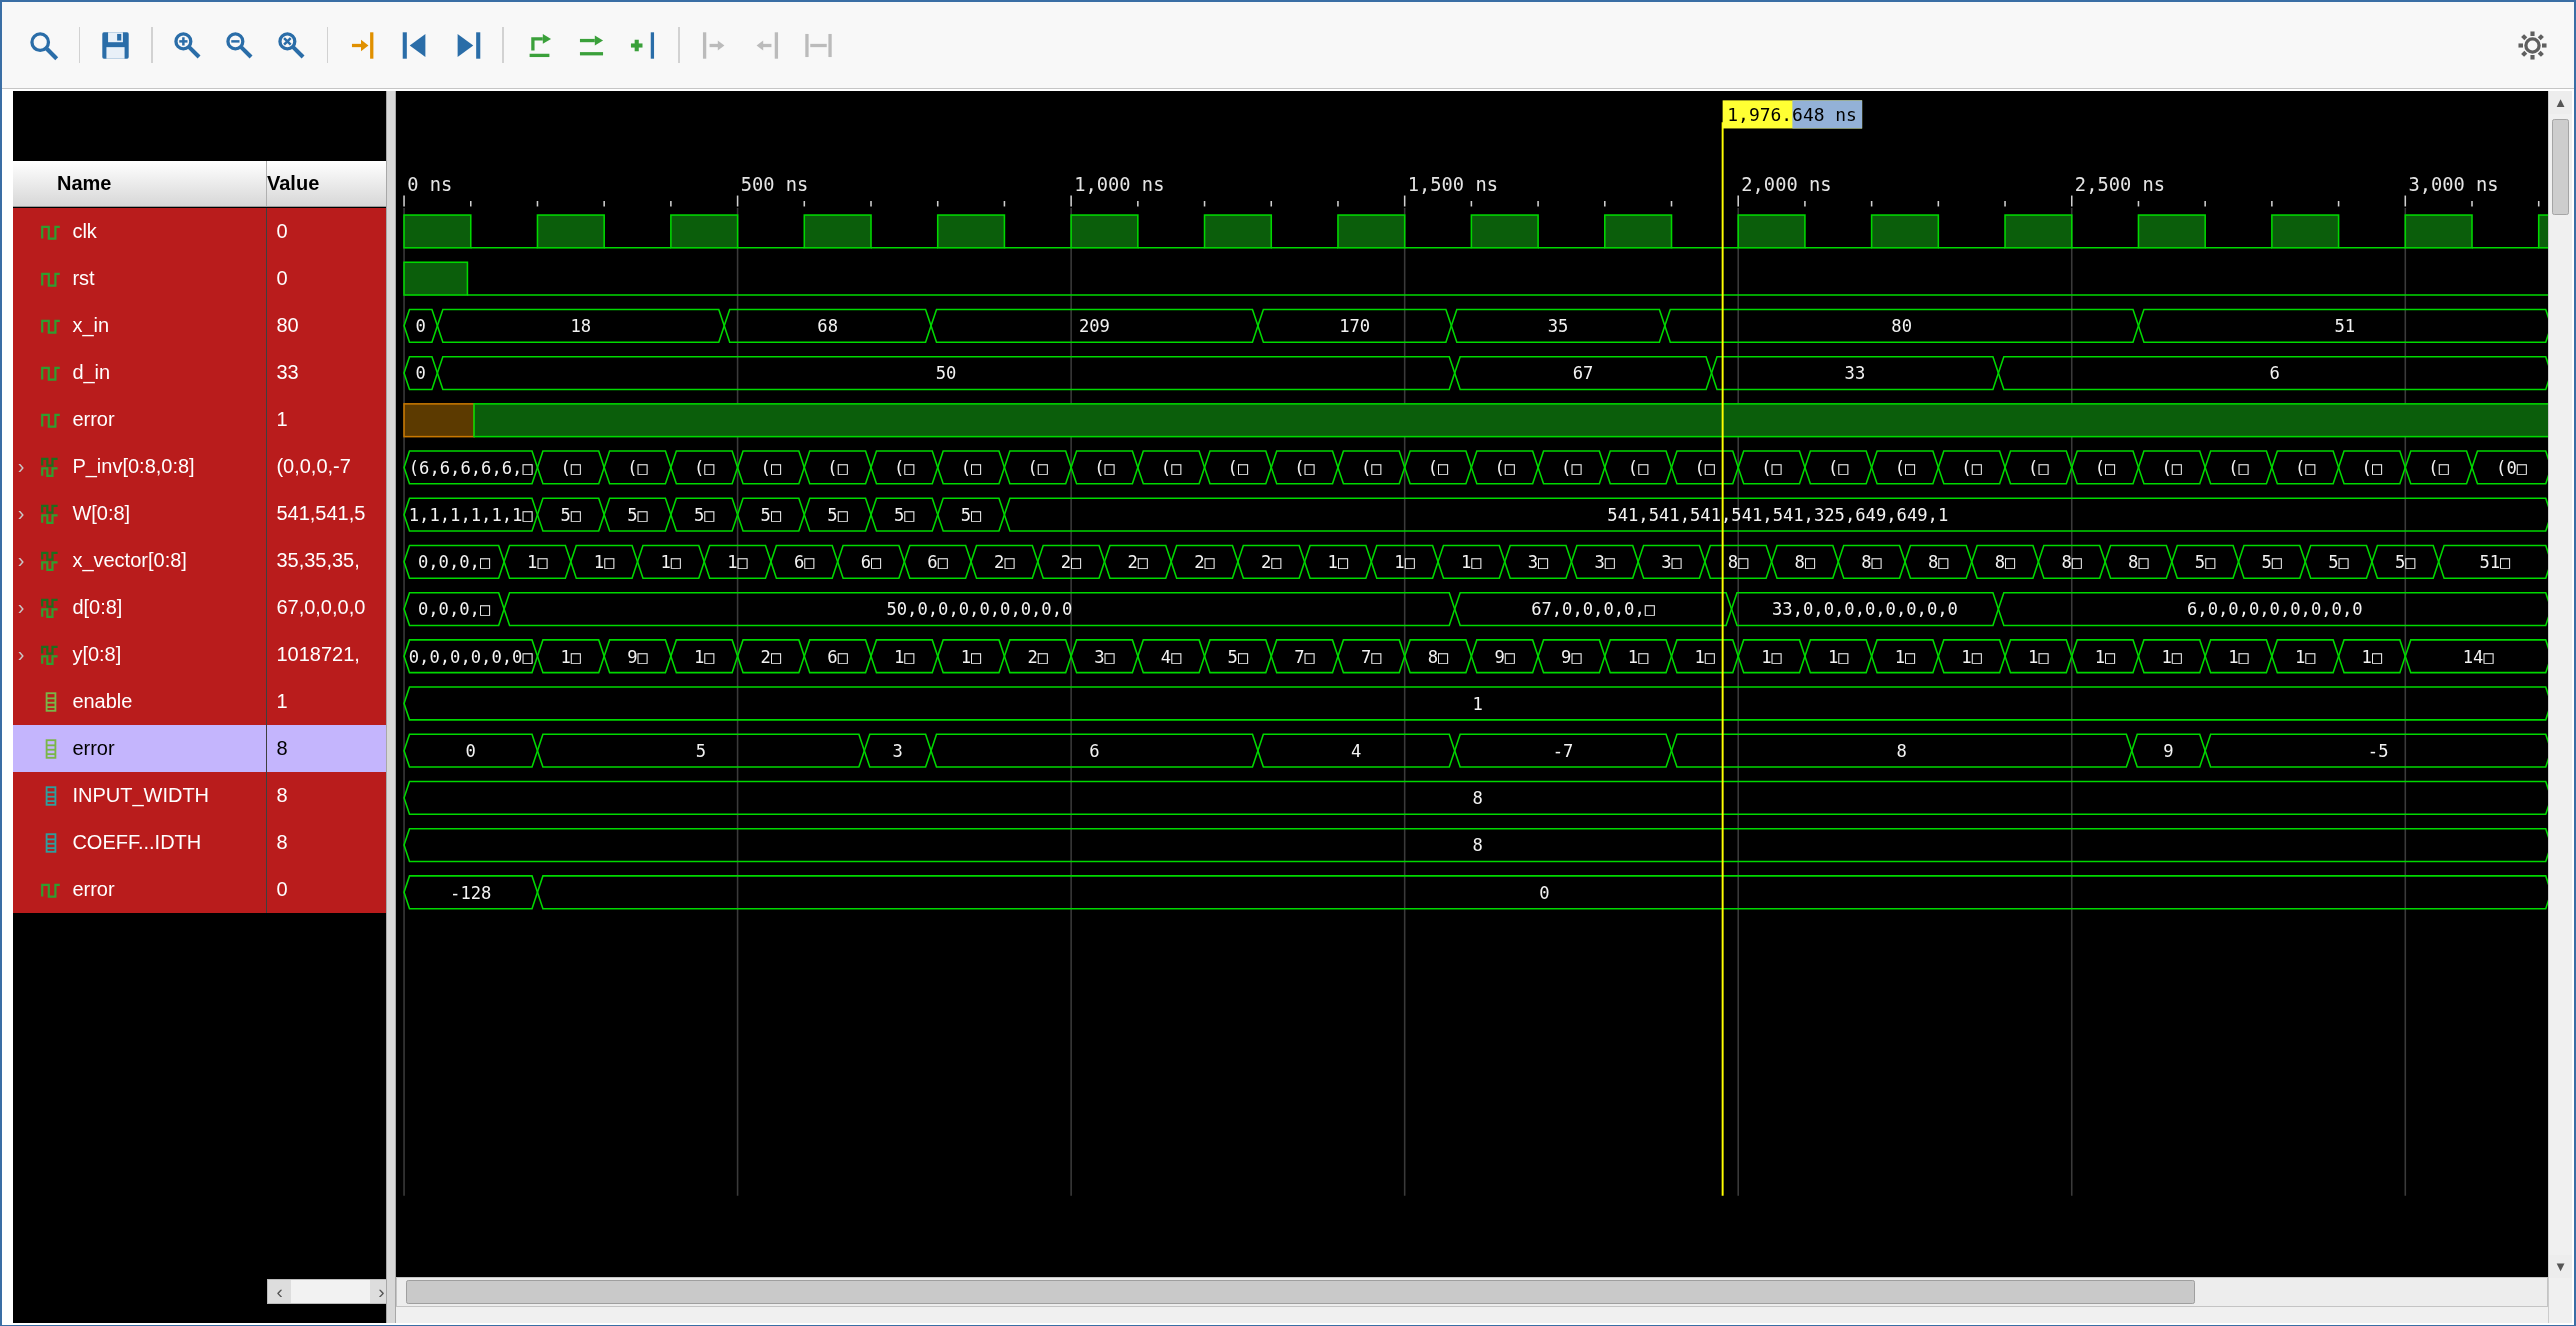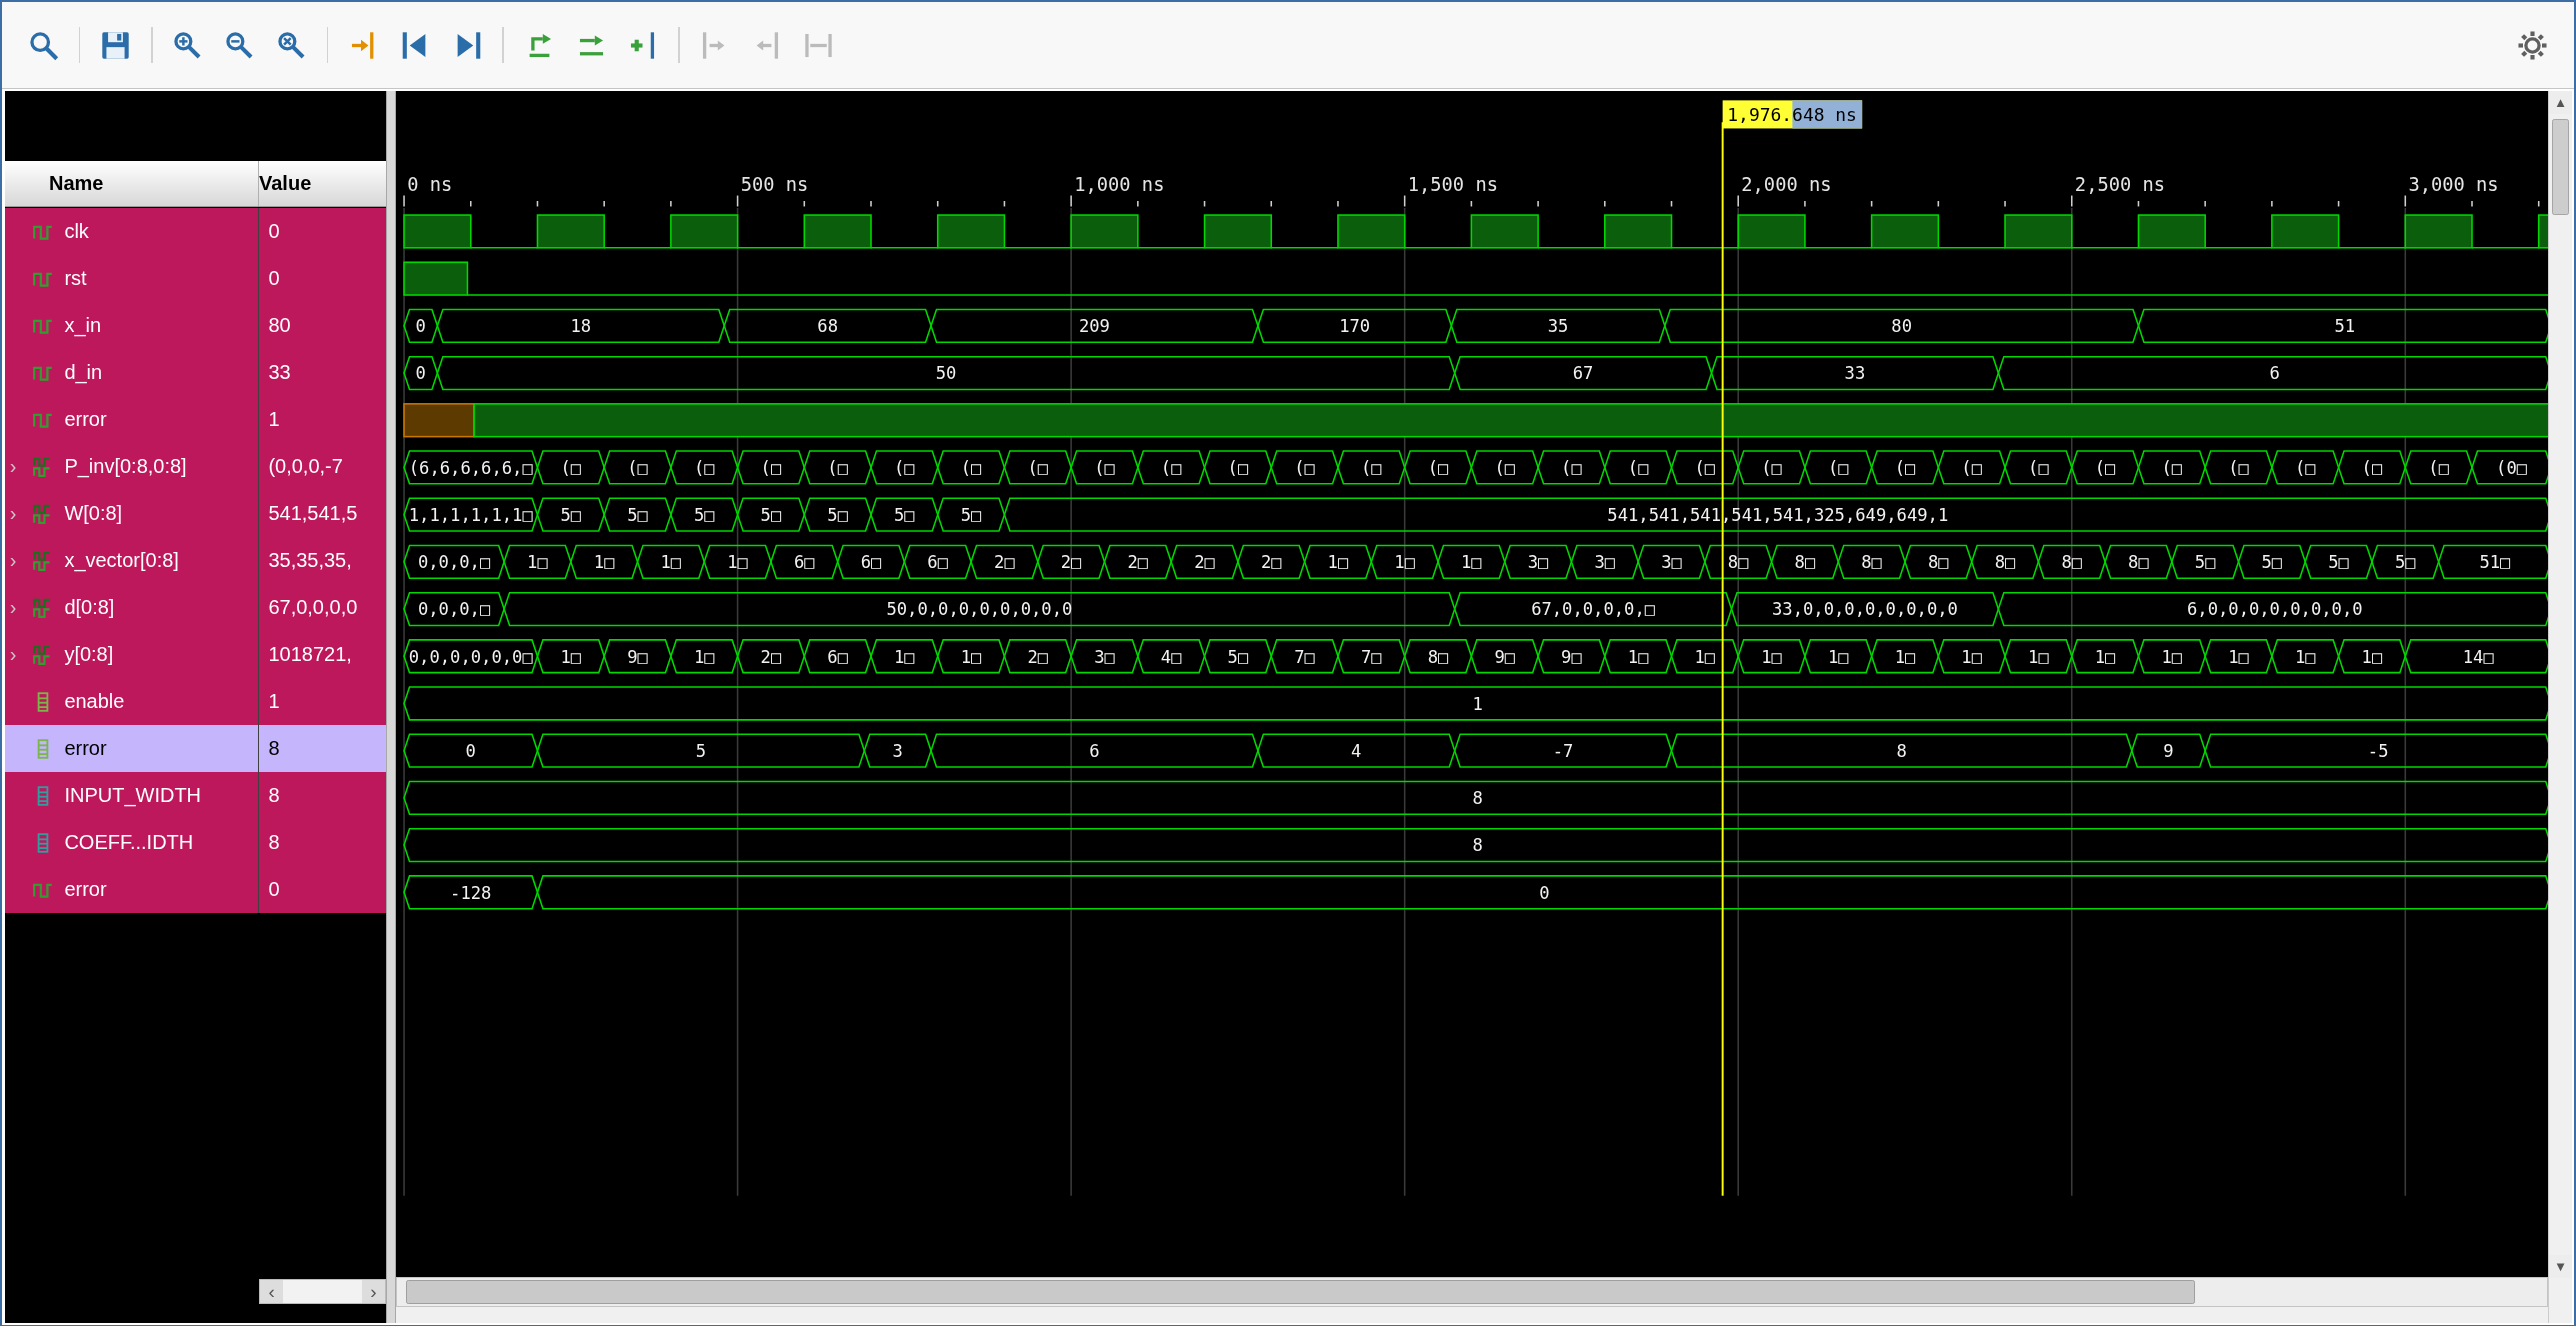--- a/index.html
+++ b/index.html
@@ -7,27 +7,27 @@
   .window{position:relative;width:2576px;height:1327px;box-sizing:border-box;border:2.3px solid #3a6ea5;background:#fff;overflow:hidden;}
 
   
   .toolbar{position:absolute;left:0;top:0;right:0;height:87px;background:#f8f8f8;border-bottom:1.6px solid #c6c6c6;display:flex;align-items:center;padding:0 15.6px;box-sizing:border-box;}
   .tb-left{display:flex;align-items:center;}
   .tb-right{margin-left:auto;display:flex;align-items:center;}
   .tb-btn{background:transparent;border:none;width:44px;height:44px;display:inline-flex;align-items:center;justify-content:center;margin:0 3.9px;padding:0;cursor:pointer;}
   .tb-sep{width:1.6px;height:36px;background:#d2d2d2;margin:0 9.4px;display:inline-block;}
 
   
-  .left-panel{position:absolute;left:3px;top:89px;width:382px;bottom:2.3px;background:#000;overflow:hidden;}
+  .left-panel{position:absolute;left:11px;top:89px;width:382px;bottom:2.3px;background:#000;overflow:hidden;}
   .lp-top{height:70px;background:#000;}
   .lp-header{height:45px;display:flex;background:linear-gradient(#ffffff,#d7d7d7);border-bottom:1.6px solid #9a9a9a;color:#000;font-weight:bold;font-size:20px;}
   .hdr-name{width:254px;box-sizing:border-box;padding-left:44px;line-height:45px;border-right:1.6px solid #b0b0b0;}
   .hdr-value{flex:1;text-align:left;line-height:45px;}
   .lp-rows{position:absolute;top:117px;left:0;right:0;}
-  .sig-row{display:flex;height:47px;align-items:center;background:#be185d;}
+  .sig-row{display:flex;height:47px;align-items:center;background:#b91c1c;}
   .sig-row.selected{background:#c4b5fd;}
   .cell-name{width:254px;height:100%;display:flex;align-items:center;box-sizing:border-box;border-right:1.6px solid #3f3f3f;overflow:hidden;}
   .twisty{width:22px;padding-left:4.7px;color:#c9c9c9;font-size:20px;flex:none;}
   .sig-row.selected .twisty{color:#444;}
   .sig-icon{width:28px;flex:none;display:flex;align-items:center;}
   .sig-name{color:#fff;font-size:20px;margin-left:4.7px;white-space:nowrap;overflow:hidden;}
   .sig-row.selected .sig-name{color:#000;}
   .cell-value{flex:1;padding-left:9.4px;color:#fff;font-size:20px;white-space:nowrap;overflow:hidden;}
   .sig-row.selected .cell-value{color:#000;}
   .lp-hscroll{position:absolute;left:0;right:0;top:1186px;height:30px;background:#000;}

